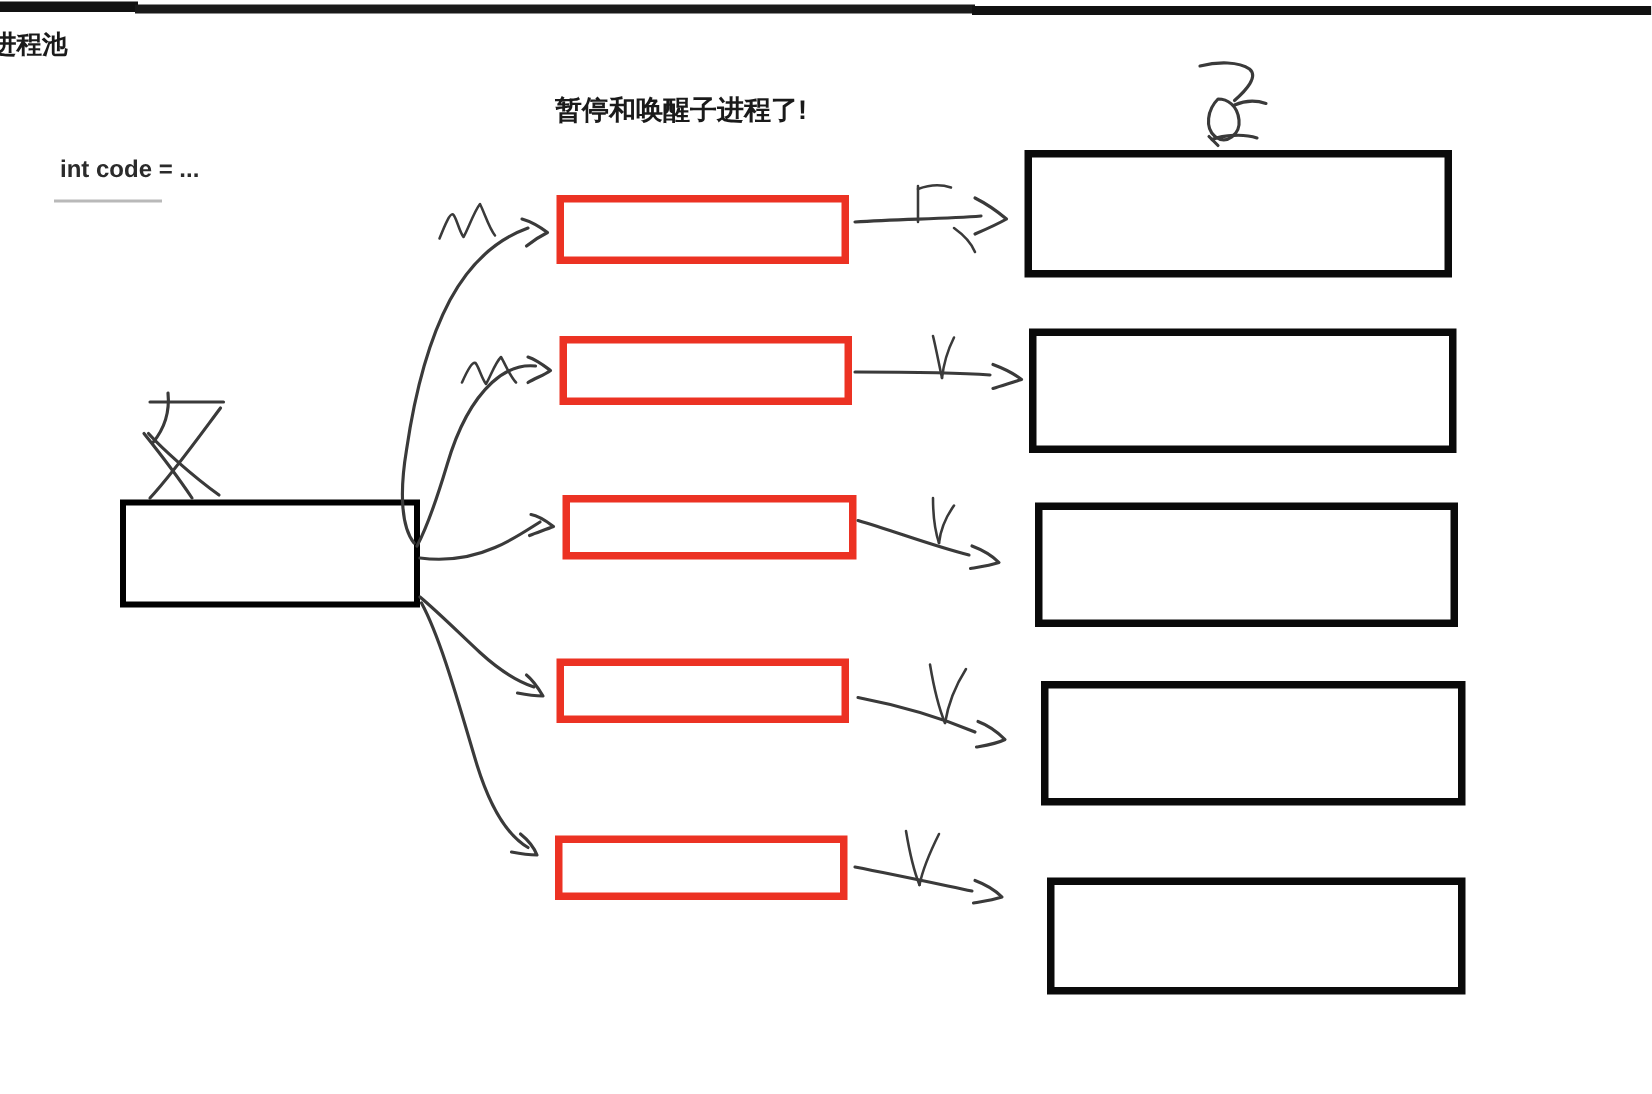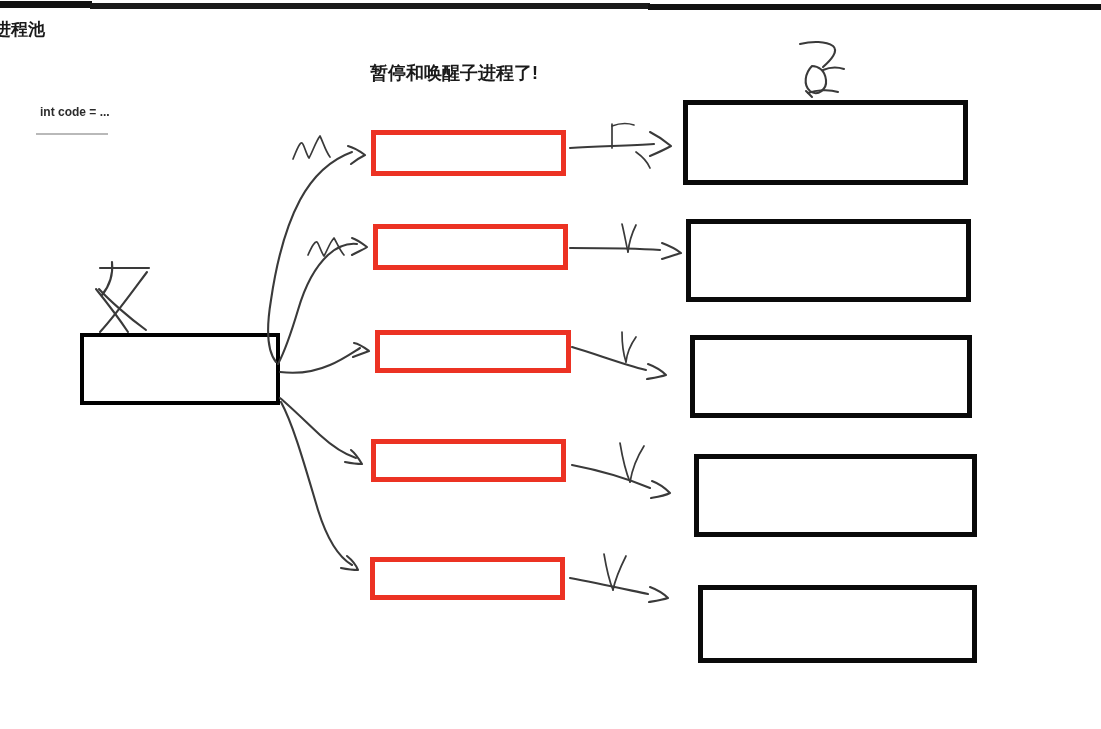--- a/index.html
+++ b/index.html
@@ -46,21 +46,21 @@
     top: 61px;
     font-size: 18px;
     font-weight: bold;
     color: #1a1a1a;
     white-space: nowrap;
   }
   .code-label {
     position: absolute;
     left: 40px;
     top: 105px;
-    font-size: 12px;
+    font-size: 16px;
     font-weight: bold;
     color: #2b2b2b;
     white-space: nowrap;
   }
   .code-underline {
     position: absolute;
     left: 36px;
     top: 133px;
     width: 72px;
     height: 2px;

